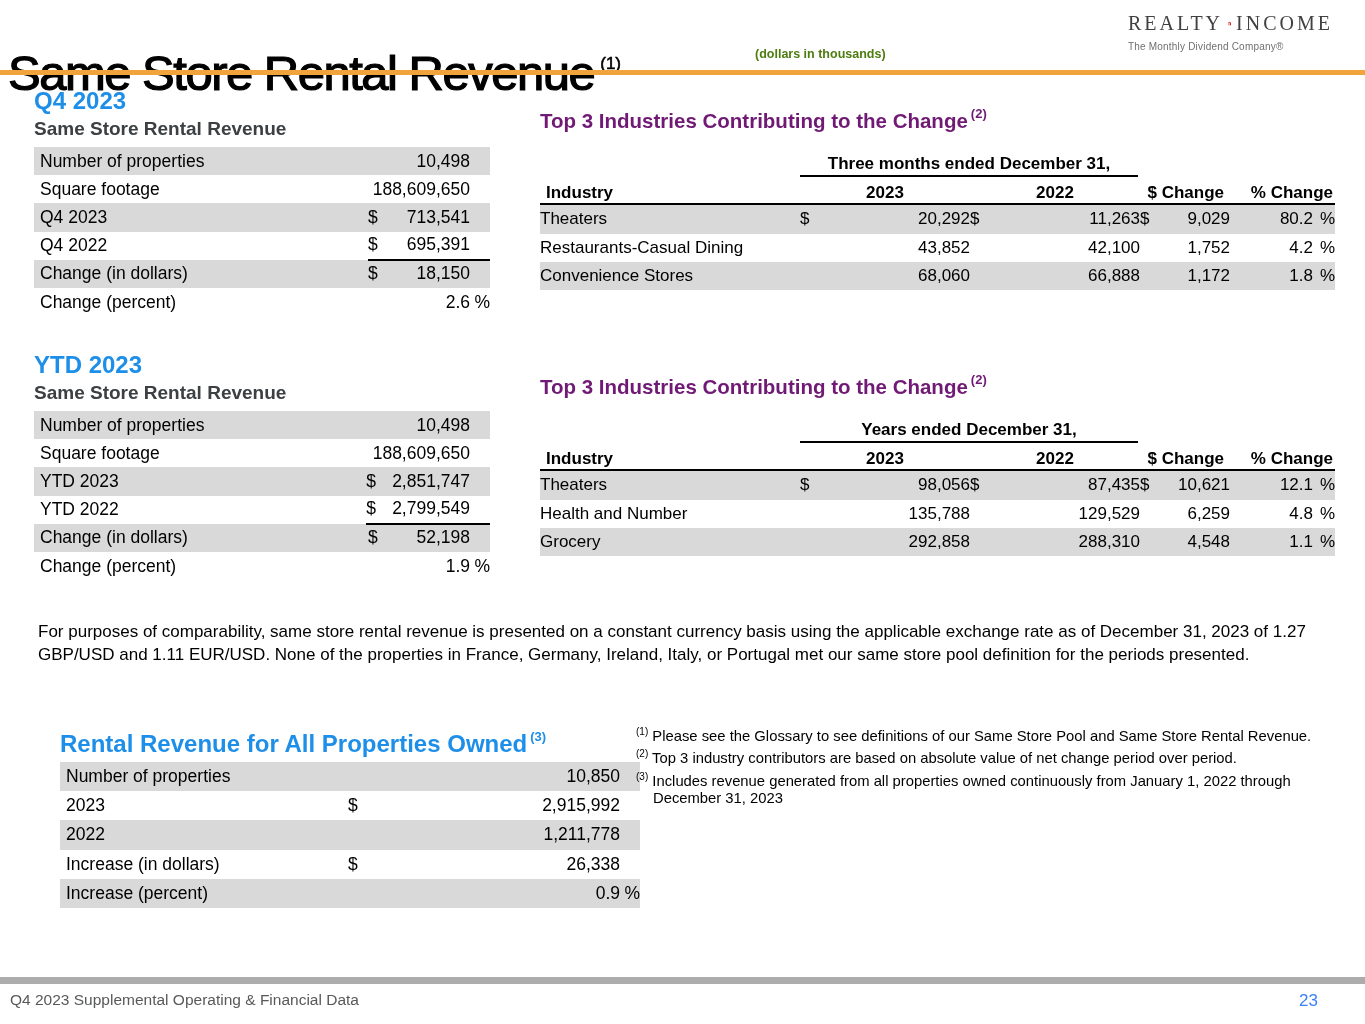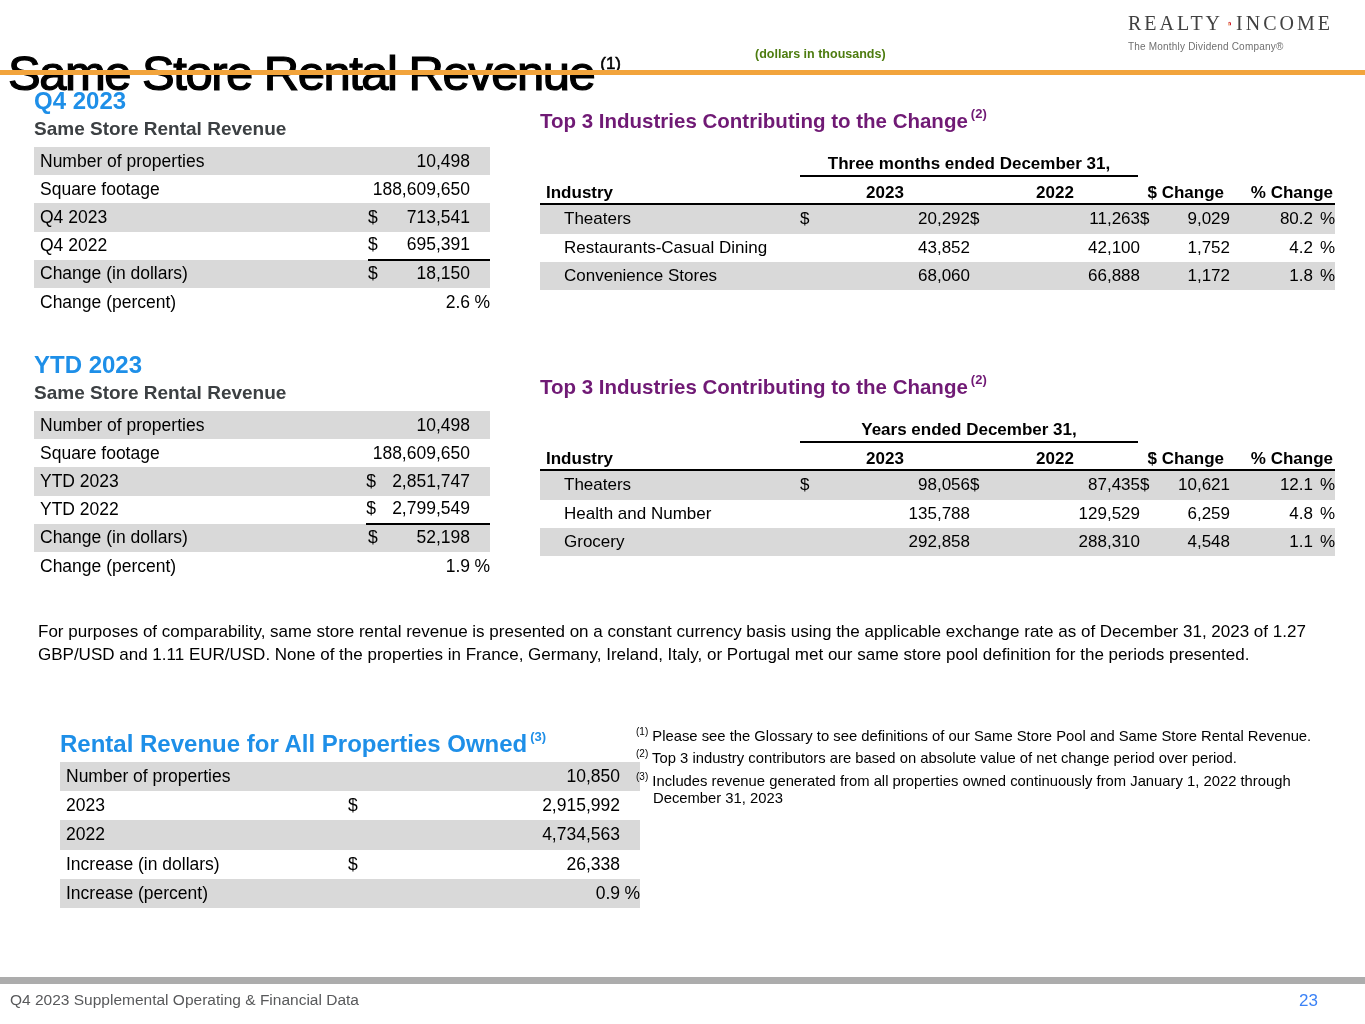--- a/index.html
+++ b/index.html
@@ -40,21 +40,21 @@
   
   .ind{width:795px;}
   .h-ind{font-size:20.5px;font-weight:bold;color:#701a75;line-height:24px;margin:0;white-space:nowrap;}
   .h-ind sup{font-size:13px;position:relative;top:-2px;margin-left:3px;}
   .span-hdr{margin-left:260px;margin-top:20px;width:338px;text-align:center;font-weight:bold;
             font-size:17px;line-height:22px;border-bottom:2px solid #000000;}
   .icols{display:flex;align-items:flex-end;height:26.5px;font-size:17px;font-weight:bold;
          border-bottom:2.5px solid #000;}
   .irow{display:flex;align-items:center;height:28.2px;font-size:17px;}
   .irow.shade{background:#D9D9D9;}
-  .ci{flex:1;padding-left:24px;white-space:nowrap;}
+  .ci{flex:1;padding-left:0;white-space:nowrap;}
   .mcol{display:flex;height:100%;align-items:center;}
   .m170{width:170px;}
   .m90{width:90px;}
   .m105{width:105px;}
   .mcol .cur{width:26px;}
   .mcol .val{flex:1;text-align:right;white-space:nowrap;}
   .mcol .sfx{width:22px;text-align:right;}
   .icols .ctr{text-align:center;}
   .icols .rt{text-align:right;}
   .icols .pr6{padding-right:6px;box-sizing:border-box;}
@@ -367,21 +367,21 @@
           <span class="money">
             <span class="cur">$</span>
             <span class="val">2,915,992</span>
             <span class="sfx"></span>
           </span>
         </div>
       <div class="srow shade">
           <span class="lbl">2022</span>
           <span class="money">
             <span class="cur"></span>
-            <span class="val">4,734,563</span>
+            <span class="val">1,211,778</span>
             <span class="sfx"></span>
           </span>
         </div>
       <div class="srow">
           <span class="lbl">Increase (in dollars)</span>
           <span class="money">
             <span class="cur">$</span>
             <span class="val">26,338</span>
             <span class="sfx"></span>
           </span>

